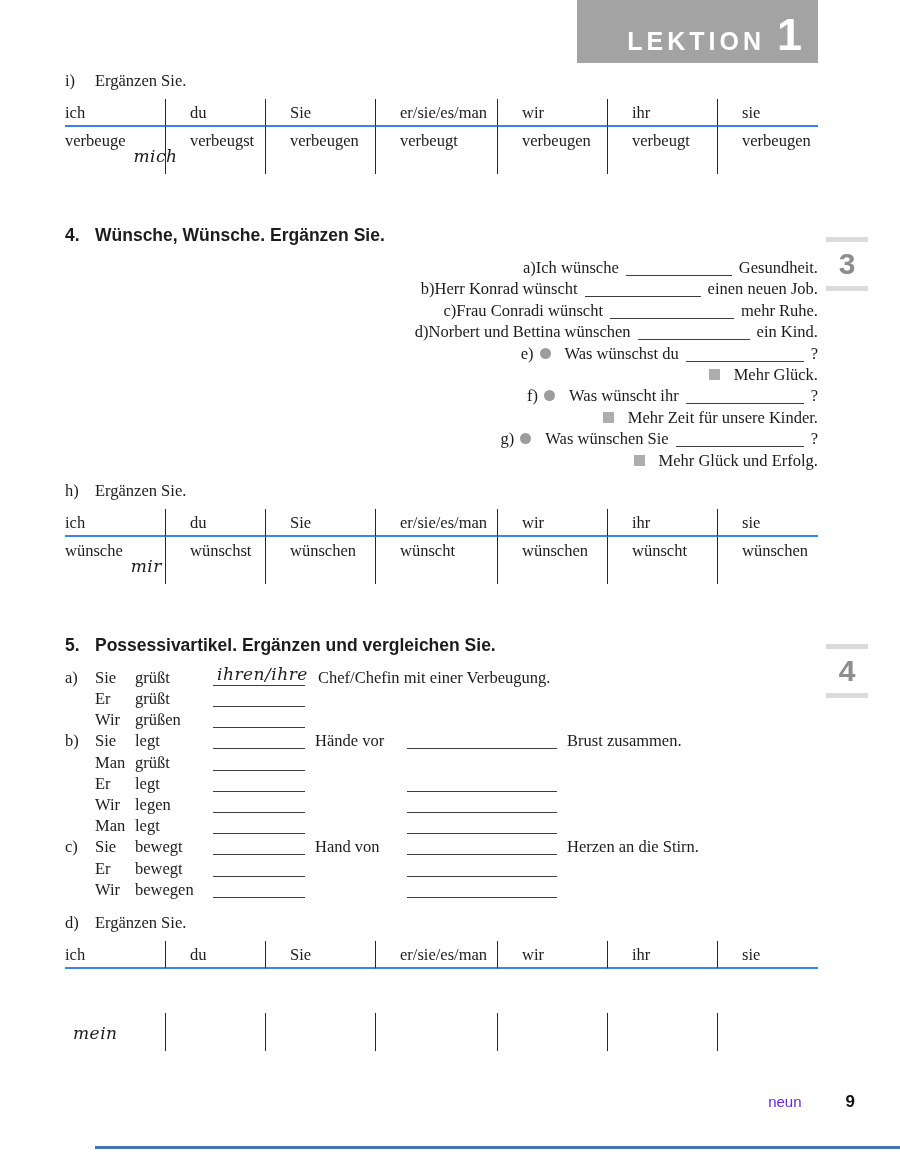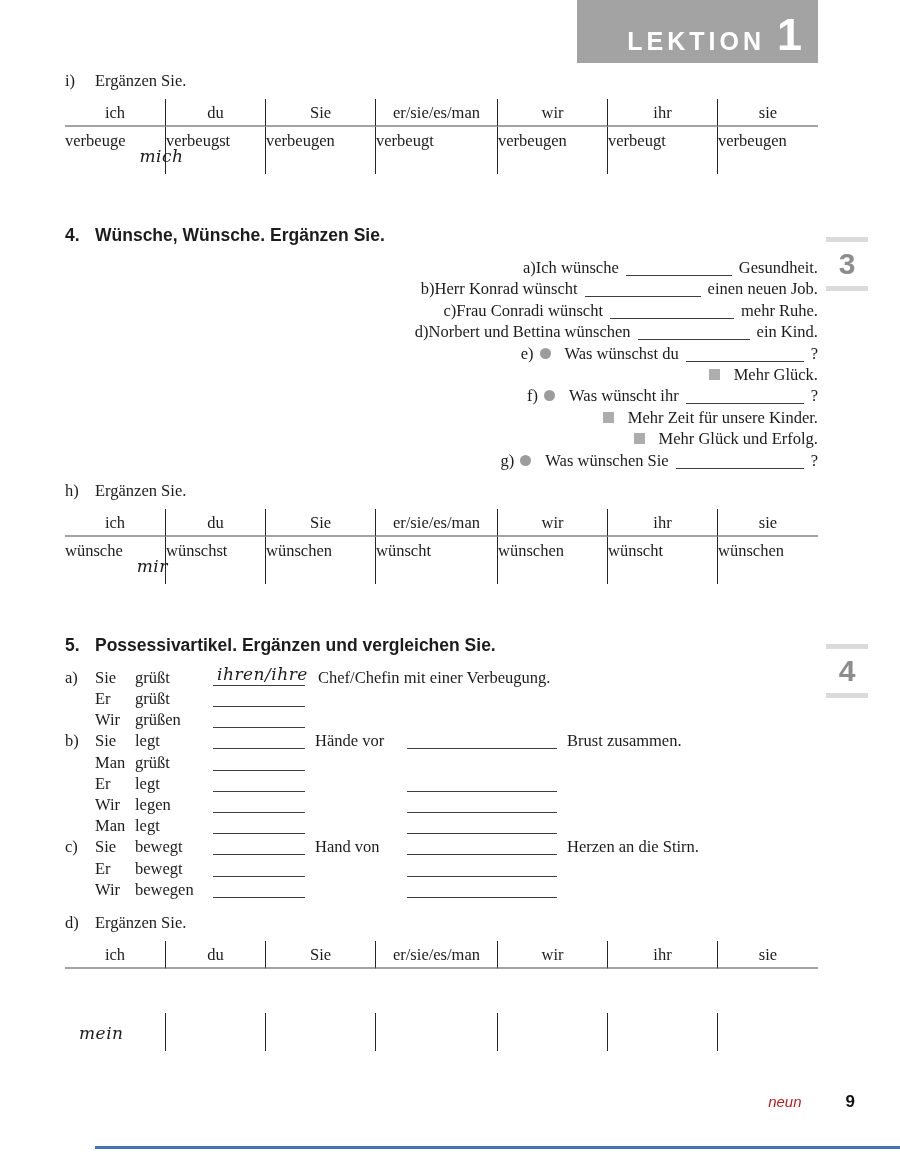--- a/index.html
+++ b/index.html
@@ -24,30 +24,30 @@
 
   
   .content{position:absolute;left:65px;top:71px;width:753px;font-size:16.5px;}
 
   .sub-line{white-space:nowrap;height:19px;}
   .item-label{display:inline-block;width:30px;}
 
   
   .conj-table{width:753px;margin-top:9px;}
   .t-row{display:grid;grid-template-columns:100px 100px 110px 122px 110px 110px 101px;}
-  .t-cell{padding-left:0;box-sizing:border-box;}
+  .t-cell{padding-left:24px;box-sizing:border-box;}
   .t-cell:first-child{padding-left:0;}
   .t-cell + .t-cell{border-left:1.5px solid #262626;}
-  .t-head .t-cell{height:28px;padding-top:4px;border-bottom:2px solid #a3a3a3;text-align:center;}
+  .t-head .t-cell{height:28px;padding-top:4px;border-bottom:2px solid #3b82f6;}
   .t-body .t-cell{display:flex;flex-direction:row;height:47px;}
   .t-body-short .t-cell{height:38px;margin-top:44px;}
   .t-val{padding-top:4px;}
   .t-blank{display:block;margin-top:auto;margin-bottom:6px;margin-right:14px;height:2px;
            border-bottom:2px solid #7a7a7a;position:relative;}
-  .t-blank .hand{position:absolute;left:14px;bottom:1px;}
+  .t-blank .hand{position:absolute;left:8px;bottom:1px;}
 
   .hand{font-family:"DejaVu Serif",serif;font-style:italic;font-size:17px;
         letter-spacing:0.5px;white-space:nowrap;line-height:1;}
 
   
   .sec-head{display:flex;margin-top:51px;font-family:"Liberation Sans","DejaVu Sans",sans-serif;
             font-weight:bold;font-size:17.5px;height:21px;}
   .sec-num{width:30px;flex:0 0 30px;}
 
   
@@ -70,21 +70,21 @@
   .g-blank .hand{position:absolute;left:4px;bottom:2px;}
   .g-mid{display:inline-block;width:92px;margin-left:10px;}
   .g-midsp{display:inline-block;width:102px;}
   .g-blank2{display:inline-block;width:150px;height:2px;border-bottom:1.5px solid #3e3e3e;vertical-align:-3px;}
   .g-tail{margin-left:10px;}
   .d-line{margin-top:13px;}
 
   
   .footer{position:absolute;top:1092px;right:45px;display:flex;align-items:baseline;column-gap:44px;
           font-family:"Liberation Sans","DejaVu Sans",sans-serif;}
-  .footer .word{color:#b91c1c;font-size:15px;font-style:italic;}
+  .footer .word{color:#6d28d9;font-size:15px;}
   .footer .num{color:#111111;font-size:17px;font-weight:bold;}
   .bottom-rule{position:absolute;left:95px;right:0;top:1146px;height:3px;background:#4574b4;}
 </style>
 </head>
 <body>
 
 <div class="page">
 
   <div class="lektion-box">
     <span class="lektion-word">LEKTION</span>
@@ -177,24 +177,24 @@
       <div class="item">
         <span class="item-label"></span><span class="sq"></span><span>Mehr Glück.</span>
       </div>
       <div class="item">
         <span class="item-label">f)</span><span class="dot"></span><span>Was wünscht ihr</span><span class="blank" style="width:118px"></span><span>?</span>
       </div>
       <div class="item">
         <span class="item-label"></span><span class="sq"></span><span>Mehr Zeit für unsere Kinder.</span>
       </div>
       <div class="item">
+        <span class="item-label">g)</span><span class="dot"></span><span>Was wünschen Sie</span><span class="blank" style="width:128px"></span><span>?</span>
+      </div>
+      <div class="item">
         <span class="item-label"></span><span class="sq"></span><span>Mehr Glück und Erfolg.</span>
-      </div>
-      <div class="item">
-        <span class="item-label">g)</span><span class="dot"></span><span>Was wünschen Sie</span><span class="blank" style="width:128px"></span><span>?</span>
       </div>
     </div>
 
     <div class="sub-line gap-line">
       <span class="item-label">h)</span><span>Ergänzen Sie.</span>
     </div>
 
     <div class="conj-table">
       <div class="t-row t-head">
         <div class="t-cell"><span>ich</span></div>

